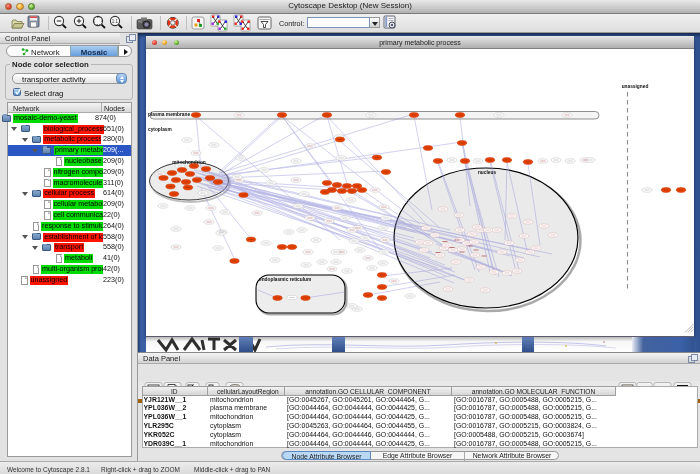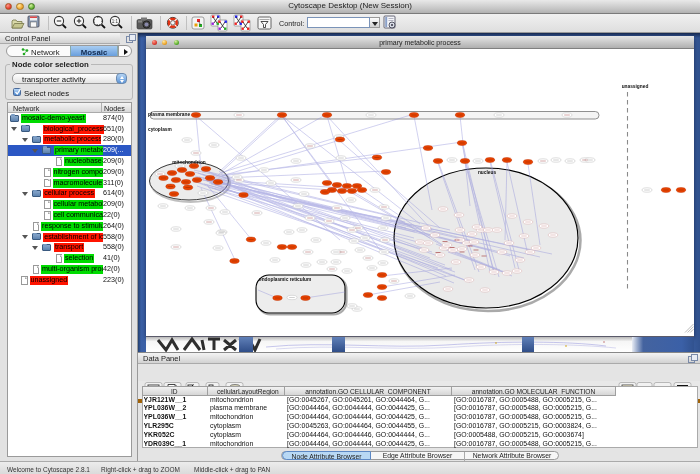--- a/index.html
+++ b/index.html
@@ -653,30 +653,30 @@
       <div class="abs" style="left:2.5px;top:1.5px;width:0;height:0;border-left:2.5px solid transparent;border-right:2.5px solid transparent;border-bottom:3px solid #fff"></div>
       <div class="abs" style="left:2.5px;top:5.5px;width:0;height:0;border-left:2.5px solid transparent;border-right:2.5px solid transparent;border-top:3px solid #fff"></div>
     </div>
   </div>
 
   <div class="abs" style="left:13px;top:55px;width:8px;height:8px;background:linear-gradient(#b8d8f8,#4c86cc);border:1px solid #4a6a9a;border-radius:1.5px">
     <svg width="8" height="8" style="position:absolute;left:-0.5px;top:-1px">
         <path d="M1.5 4 L3.2 6 L6.5 1" stroke="#fff" stroke-width="1.3" fill="none"></path>
       </svg>
   </div>
-  <div class="abs" style="left:24px;top:55.5px;font-size:7.8px;color:#111">Select nodes</div>
+  <div class="abs" style="left:24px;top:55.5px;font-size:7.8px;color:#111">Select drag</div>
 
   <div class="abs" style="left:7px;top:69px;width:125px;height:355px;background:#fff;border:1px solid #9a9a9a">
     <div class="abs" style="left:0;top:0;width:123px;height:9.5px;background:linear-gradient(#f4f4f4,#d8d8d8);border-bottom:1px solid #aaa">
       <div class="abs" style="left:5px;top:1px;font-size:7.2px;color:#222">Network</div>
       <div class="abs" style="left:96px;top:1px;font-size:7.2px;color:#222">Nodes</div>
       <div class="abs" style="left:93px;top:0;width:0;height:9.5px;border-left:1px solid #b0b0b0"></div>
     </div>
   </div>
-  <div class="trow" style="left:8px;top:80.0px;width:123px;height:28px;">
+  <div class="trow" style="left:0;top:80.0px;width:123px;height:28px;">
       <span class="fold" style="left:1.5px"></span>
       <span class="tlab" style="left:13.0px;max-width:80px;overflow:hidden;background:#00dc00">mosaic-demo-yeast</span>
       <span class="tnum" style="">874(0)</span>
     </div>
     <div class="trow" style="left:8px;top:90.8px;width:123px;height:10.80px;">
       <span class="arr" style="left:3.0px"></span>
       <span class="fold" style="left:13.0px"></span>
       <span class="tlab" style="left:35px;max-width:68px;overflow:hidden;background:#ff1400">biological_process</span>
       <span class="tnum" style="">651(0)</span>
     </div>
@@ -735,21 +735,21 @@
       <span class="tnum" style="">558(0)</span>
     </div>
     <div class="trow" style="left:8px;top:209.6px;width:123px;height:10.80px;">
       <span class="arr" style="left:24.4px"></span>
       <span class="fold" style="left:34.4px"></span>
       <span class="tlab" style="left:45.9px;max-width:47px;overflow:hidden;background:#ff1400">transport</span>
       <span class="tnum" style="">558(0)</span>
     </div>
     <div class="trow" style="left:8px;top:220.4px;width:123px;height:10.80px;">
       <span class="file" style="left:47.5px"></span>
-      <span class="tlab" style="left:56.0px;max-width:37px;overflow:hidden;background:#00dc00">selection</span>
+      <span class="tlab" style="left:56.0px;max-width:37px;overflow:hidden;background:#00dc00">metaboli</span>
       <span class="tnum" style="">41(0)</span>
     </div>
     <div class="trow" style="left:8px;top:231.2px;width:123px;height:10.80px;">
       <span class="file" style="left:24.5px"></span>
       <span class="tlab" style="left:33.0px;width:62px;overflow:hidden;background:#00dc00">multi-organism proc</span>
       <span class="tnum" style="">42(0)</span>
     </div>
     <div class="trow" style="left:8px;top:242.0px;width:123px;height:10.80px;">
       <span class="file" style="left:13.0px"></span>
       <span class="tlab" style="left:21.5px;max-width:72px;overflow:hidden;background:#ff1400">unassigned</span>

